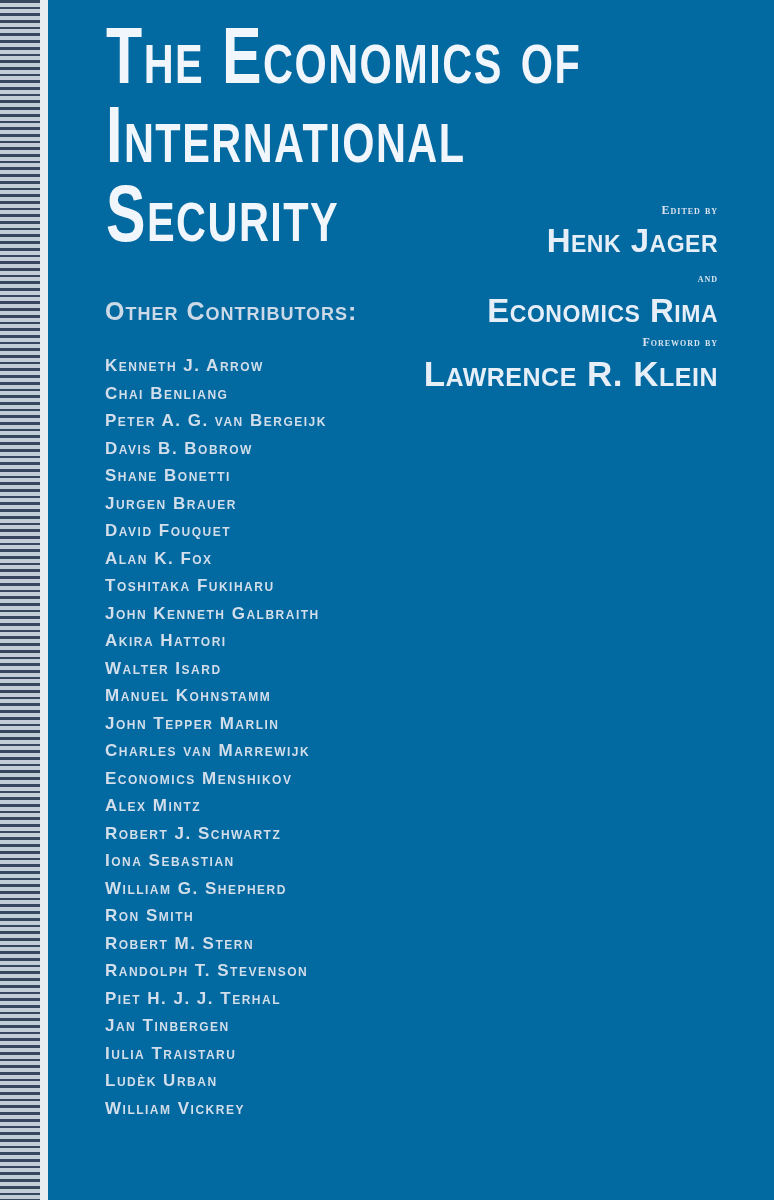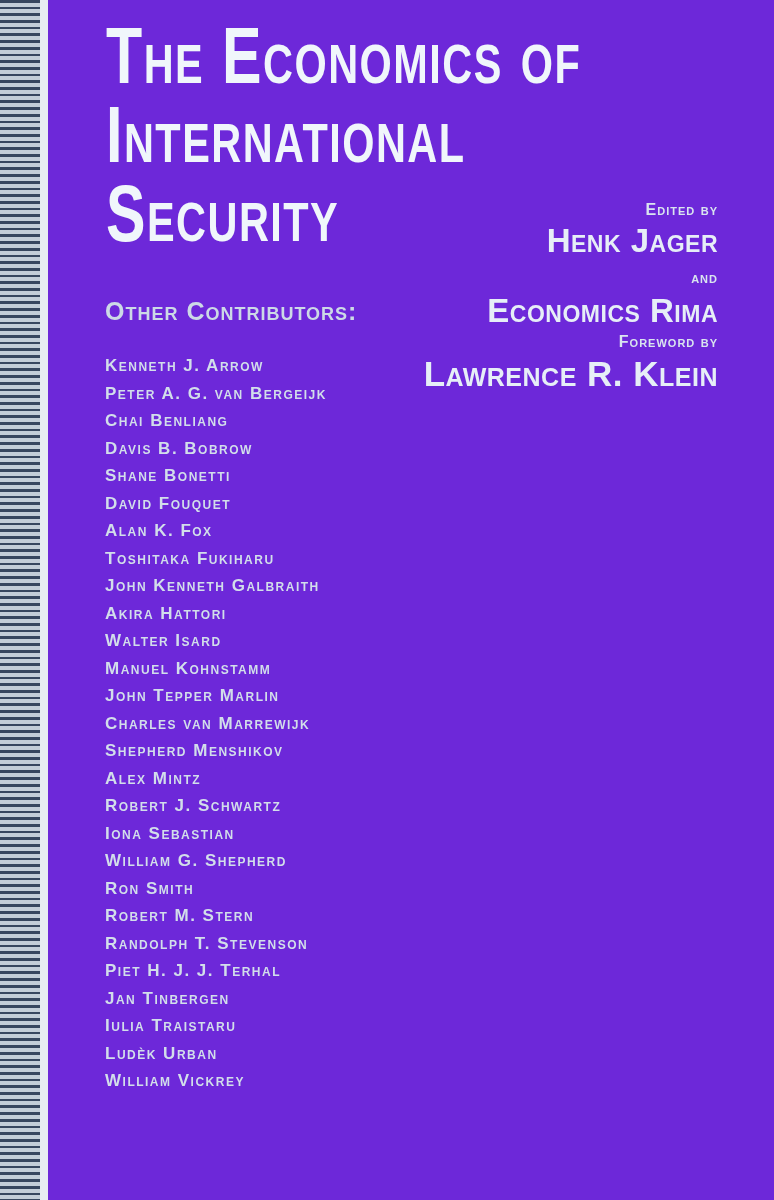--- a/index.html
+++ b/index.html
@@ -1,20 +1,20 @@
 <!DOCTYPE html>
 <html><head>
 <meta charset="utf-8">
 <style>
   html, body { margin: 0; padding: 0; background: #222; }
   .cover {
     position: relative;
     width: 774px;
     height: 1200px;
-    background: #6d28d9;
+    background: #0369a1;
     overflow: hidden;
     font-family: "Liberation Sans", sans-serif;
     font-weight: 700;
   }
   
   .stripes {
     position: absolute;
     left: 0; top: 0;
     width: 40px; height: 100%;
     background: repeating-linear-gradient(
@@ -44,24 +44,25 @@
   }
   
   .editors-block {
     position: absolute;
     right: 56px; top: 198px;
     text-align: right;
     font-variant: small-caps;
     white-space: nowrap;
   }
   .byline-label {
-    font-size: 16px;
+    font-size: 12px;
     line-height: 24px;
     letter-spacing: 1px;
     color: #d9e4ef;
+    font-family: Liberation Serif, serif;
   }
   .editor-name {
     font-size: 33px;
     line-height: 38px;
     letter-spacing: 0.5px;
     color: #e6eef7;
   }
   .editor-name.first { margin-top: 4px; }
   .and-label { margin-top: 6px; }
   .editor-name.third { margin-top: 2px; }
@@ -116,34 +117,35 @@
     <div class="byline-label and-label">and</div>
     <div class="editor-name third">Economics Rima</div>
     <div class="byline-label foreword-label">Foreword by</div>
     <div class="foreword-author">Lawrence R. Klein</div>
   </div>
 
   <div class="contributors-heading">Other Contributors:</div>
 
   <div class="contributors-list">
     <div class="contributor">Kenneth J. Arrow</div>
+    <div class="contributor">Chai Benliang</div>
     <div class="contributor">Peter A. G. van Bergeijk</div>
-    <div class="contributor">Chai Benliang</div>
     <div class="contributor">Davis B. Bobrow</div>
     <div class="contributor">Shane Bonetti</div>
+    <div class="contributor">Jurgen Brauer</div>
     <div class="contributor">David Fouquet</div>
     <div class="contributor">Alan K. Fox</div>
     <div class="contributor">Toshitaka Fukiharu</div>
     <div class="contributor">John Kenneth Galbraith</div>
     <div class="contributor">Akira Hattori</div>
     <div class="contributor">Walter Isard</div>
     <div class="contributor">Manuel Kohnstamm</div>
     <div class="contributor">John Tepper Marlin</div>
     <div class="contributor">Charles van Marrewijk</div>
-    <div class="contributor">Shepherd Menshikov</div>
+    <div class="contributor">Economics Menshikov</div>
     <div class="contributor">Alex Mintz</div>
     <div class="contributor">Robert J. Schwartz</div>
     <div class="contributor">Iona Sebastian</div>
     <div class="contributor">William G. Shepherd</div>
     <div class="contributor">Ron Smith</div>
     <div class="contributor">Robert M. Stern</div>
     <div class="contributor">Randolph T. Stevenson</div>
     <div class="contributor">Piet H. J. J. Terhal</div>
     <div class="contributor">Jan Tinbergen</div>
     <div class="contributor">Iulia Traistaru</div>

